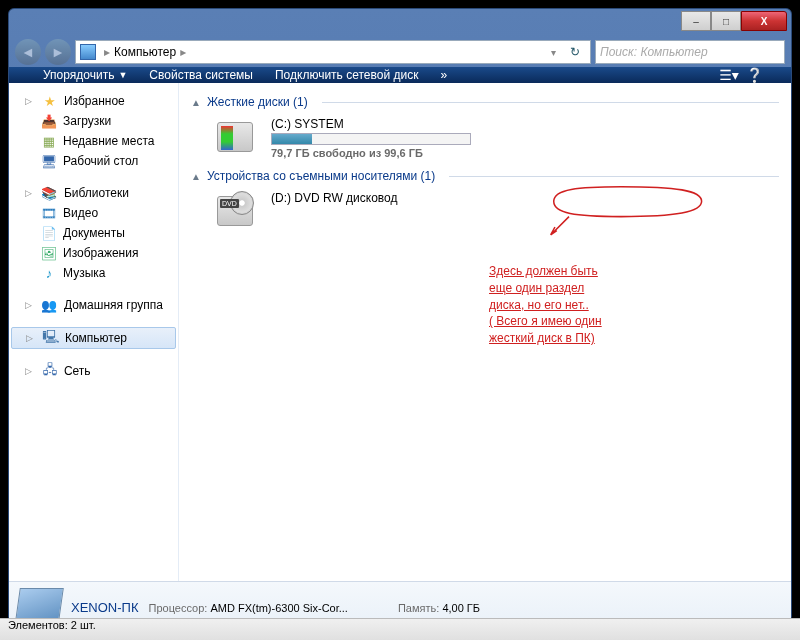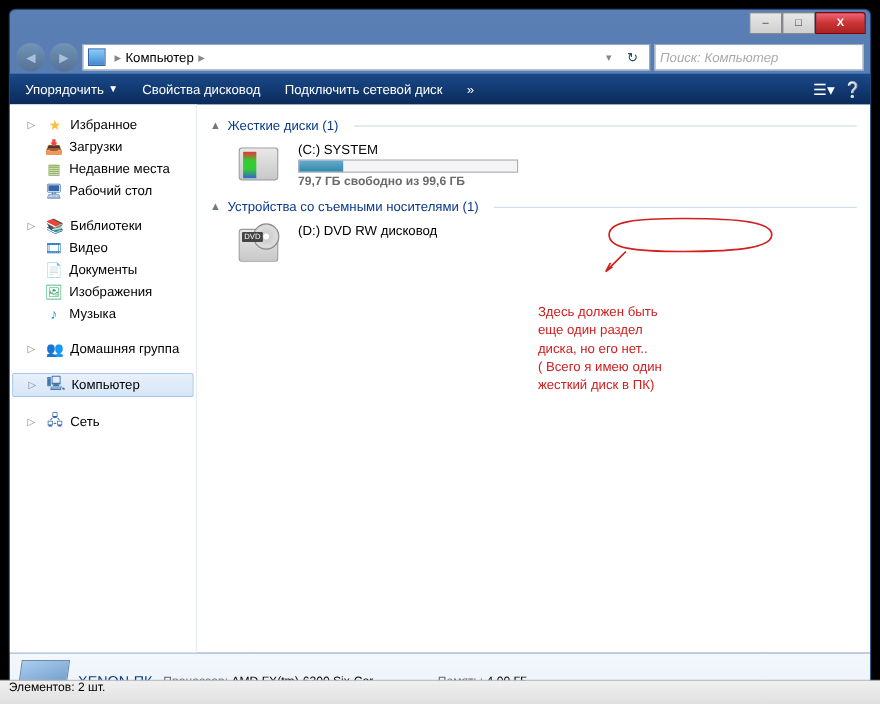--- a/index.html
+++ b/index.html
@@ -11,21 +11,21 @@
   .win-btn { width: 30px; height: 20px; display: flex; align-items: center; justify-content: center; font-size: 10px; }
   .win-min, .win-max { background: linear-gradient(#e8e8e8,#cfcfcf); border: 1px solid #888; color: #333; }
   .win-close { background: linear-gradient(#e67,#c33,#a22); border: 1px solid #800; color: #fff; border-radius: 0 3px 0 0; width: 46px; font-weight: bold; }
   .addr-row { height: 30px; display: flex; align-items: center; gap: 4px; padding: 0 6px; }
   .nav-btn { width: 26px; height: 26px; border-radius: 50%; background: linear-gradient(#8ab,#567); opacity: 0.5; display: flex; align-items: center; justify-content: center; color: #fff; font-size: 14px; }
   .addr-bar { flex: 1; height: 24px; background: #fff; border: 1px solid #9ab; display: flex; align-items: center; padding: 0 4px; font-size: 12px; }
   .addr-icon { width: 16px; height: 16px; background: linear-gradient(#8cf,#48c); margin-right: 4px; border: 1px solid #36a; }
   .addr-sep { margin: 0 4px; color: #888; }
   .addr-refresh { width: 22px; height: 22px; display: flex; align-items: center; justify-content: center; color: #256; margin-left: 4px; }
   .search-box { width: 190px; height: 24px; background: #fff; border: 1px solid #9ab; display: flex; align-items: center; padding: 0 4px; font-size: 12px; color: #aaa; font-style: italic; }
-  .toolbar { height: 28px; background: linear-gradient(#1a4a8a,#0a2a5a); display: flex; align-items: center; padding: 0 4px; gap: 2px; font-size: 12px; color: #fff; }
+  .toolbar { height: 16px; background: linear-gradient(#1a4a8a,#0a2a5a); display: flex; align-items: center; padding: 0 24px; gap: 2px; font-size: 12px; color: #fff; }
   .tb-item { padding: 4px 10px; display: flex; align-items: center; gap: 4px; white-space: nowrap; }
   .tb-arrow { font-size: 9px; }
   .tb-spacer { flex: 1; }
   .tb-icon { width: 24px; display: flex; justify-content: center; font-size: 14px; }
   .content { position: relative; background: #fff; height: 498px; display: flex; border-top: 0; }
   .sidebar { width: 170px; background: #fff; border-right: 1px solid #e4ecf6; padding: 8px 0; overflow-y: auto; font-size: 12px; }
   .sb-group { margin-bottom: 12px; }
   .sb-head, .sb-item { display: flex; align-items: center; padding: 2px 6px 2px 16px; gap: 6px; cursor: default; }
   .sb-head { font-weight: normal; }
   .sb-item { padding-left: 32px; }
@@ -43,21 +43,21 @@
   .hdd-icon { background: linear-gradient(#e8e8e8,#c8c8c8); border: 1px solid #999; border-radius: 3px; width: 36px; height: 30px; position: relative; overflow: hidden; }
   .hdd-icon::before { content: ''; position: absolute; left: 3px; top: 3px; width: 12px; height: 24px; background: linear-gradient(#e33,#3c3 33%,#3c3 66%,#36c); }
   .dvd-icon { width: 36px; height: 30px; background: linear-gradient(#e8e8e8,#c8c8c8); border: 1px solid #999; border-radius: 3px; position: relative; }
   .dvd-icon::before { content: ''; position: absolute; top: -6px; right: -2px; width: 22px; height: 22px; border-radius: 50%; background: radial-gradient(circle,#fff 15%,#ccc 20%,#ddd 60%,#aaa); border: 1px solid #888; }
   .dvd-label { position: absolute; top: 2px; left: 2px; background: #444; color: #fff; font-size: 7px; padding: 1px 2px; border-radius: 1px; }
   .drive-info { display: flex; flex-direction: column; gap: 2px; }
   .drive-name { }
   .progress { width: 200px; height: 12px; border: 1px solid #aab; background: #f4f4f4; }
   .progress-fill { height: 100%; background: linear-gradient(#6ac,#38a); width: 20%; }
   .drive-sub { color: #6a6a6a; font-size: 11px; font-weight: bold; }
-  .annotation { position: absolute; top: 180px; left: 310px; color: #d02020; font-size: 12px; line-height: 1.4; white-space: pre-line; }
+  .annotation { position: absolute; top: 180px; left: 310px; color: #d02020; font-size: 12px; line-height: 1.4; white-space: pre-line; text-decoration: underline; }
   .red-circle { position: absolute; top: 100px; left: 310px; width: 270px; height: 55px; }
   .details-pane { height: 52px; background: linear-gradient(#f4f8fc,#e8f0f8); border-top: 1px solid #d0dae8; display: flex; align-items: center; padding: 4px 8px; gap: 10px; font-size: 11px; }
   .dp-icon { width: 44px; height: 40px; background: linear-gradient(160deg,#aaccee,#5588bb); border: 1px solid #6a8aaa; transform: skewX(-8deg); }
   .dp-col { display: flex; flex-direction: column; gap: 2px; }
   .dp-name { color: #0a3a8a; font-size: 13px; }
   .dp-label { color: #6a6a6a; }
   .statusbar { position: absolute; left: 0; bottom: 0; width: 800px; height: 22px; background: linear-gradient(#f0f0f0,#e0e0e0); border-top: 1px solid #bbb; display: flex; align-items: flex-start; padding: 0 8px; font-size: 11px; }
   .chev { margin-right: 4px; font-size: 9px; color: #888; }
 </style>
 </head>
@@ -89,21 +89,21 @@
     <div class="search-box">
       <span>Поиск: Компьютер</span>
     </div>
   </div>
 
   <div class="toolbar">
     <div class="tb-item">
       <span>Упорядочить</span>
         <span class="tb-arrow">▼</span>
     </div>
-    <div class="tb-item">Свойства дисковод</div>
+    <div class="tb-item">Свойства системы</div>
     <div class="tb-item">Подключить сетевой диск</div>
     <div class="tb-item">»</div>
     <div class="tb-spacer"></div>
     <div class="tb-icon">☰▾</div>
     <div class="tb-icon" style="color:#7ec8ff">❔</div>
   </div>
 
   <div class="content">
 
     <div class="sidebar">

